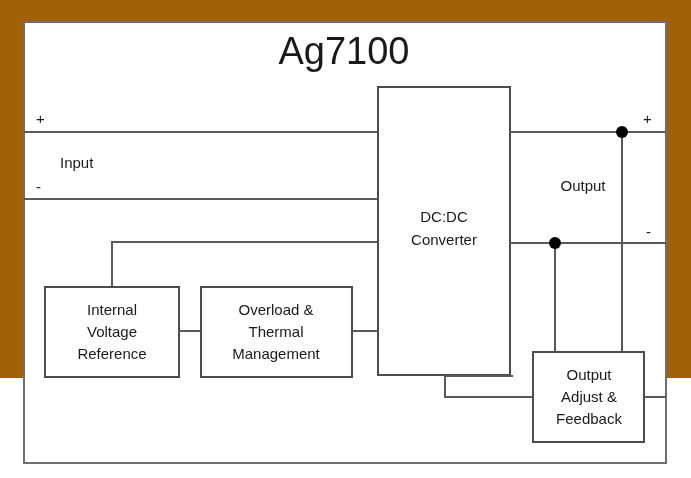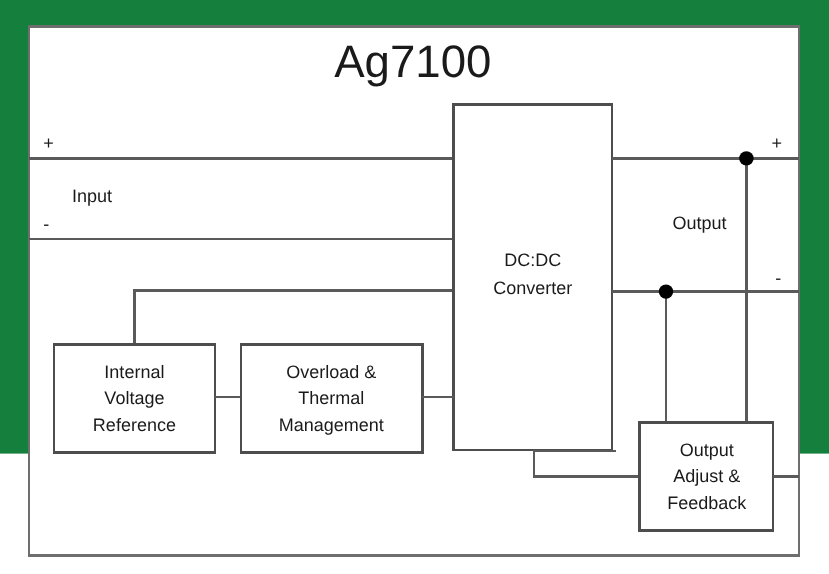--- a/index.html
+++ b/index.html
@@ -10,21 +10,21 @@
   body {
     width: 691px;
     height: 478px;
     overflow: hidden;
     font-family: "Liberation Sans", sans-serif;
   }
   #diagram-root {
     position: relative;
     width: 691px;
     height: 378px;
-    background: #15803d;
+    background: #a16207;
   }
   svg#block-diagram {
     display: block;
     width: 691px;
     height: 478px;
   }
   .wire {
     stroke: #5a5a5a;
     stroke-width: 2;
     fill: none;

